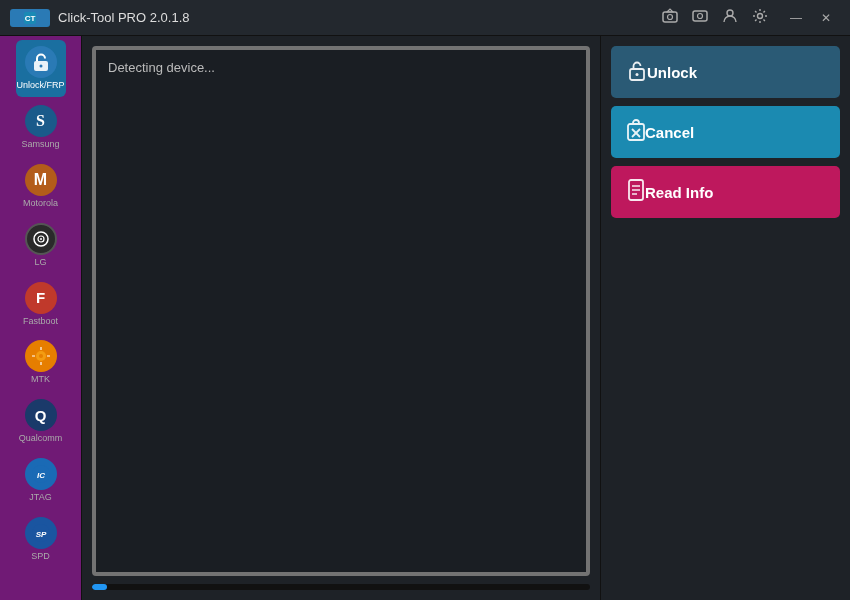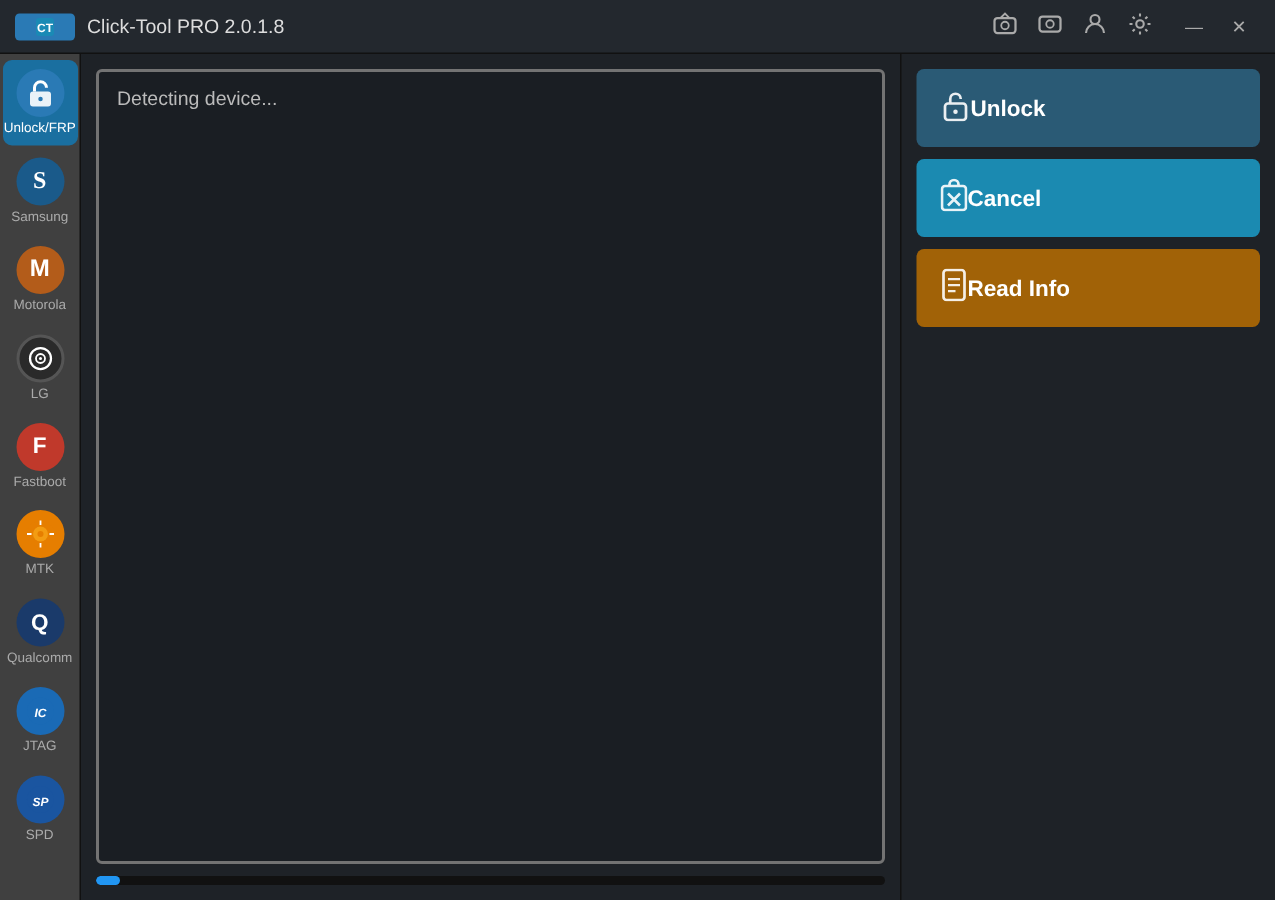--- a/index.html
+++ b/index.html
@@ -57,22 +57,22 @@
     }
 
     
     #main-layout {
       display: flex;
       height: calc(600px - 36px);
     }
 
     
     #sidebar {
-      width: 54px;
-      background: #404040;
+      width: 82px;
+      background: #701a75;
       display: flex;
       flex-direction: column;
       align-items: center;
       padding-top: 4px;
       gap: 2px;
       border-right: 1px solid #111;
       overflow-y: auto;
     }
     .sidebar-item {
       width: 50px;
@@ -106,21 +106,21 @@
       display: flex;
       flex-direction: column;
       padding: 10px;
       gap: 8px;
       background: #1e2227;
     }
 
     #log-area {
       flex: 1;
       background: #1a1e23;
-      border: 2px solid #737373;
+      border: 4px solid #737373;
       border-radius: 4px;
       padding: 10px 12px;
       font-size: 13px;
       color: #bbb;
       overflow-y: auto;
       position: relative;
     }
 
     #progress-bar-container {
       height: 6px;
@@ -160,21 +160,21 @@
       color: #fff;
       transition: opacity 0.15s;
     }
     .action-btn.btn-unlock {
       background: #2a5a75;
     }
     .action-btn.btn-cancel {
       background: #1b8ab1;
     }
     .action-btn.btn-readinfo {
-      background: #a16207;
+      background: #be185d;
       align-items: center;
     }
     .btn-icon {
       font-size: 18px;
       opacity: 0.9;
     }
     .btn-label {
       font-size: 15px;
     }
 

